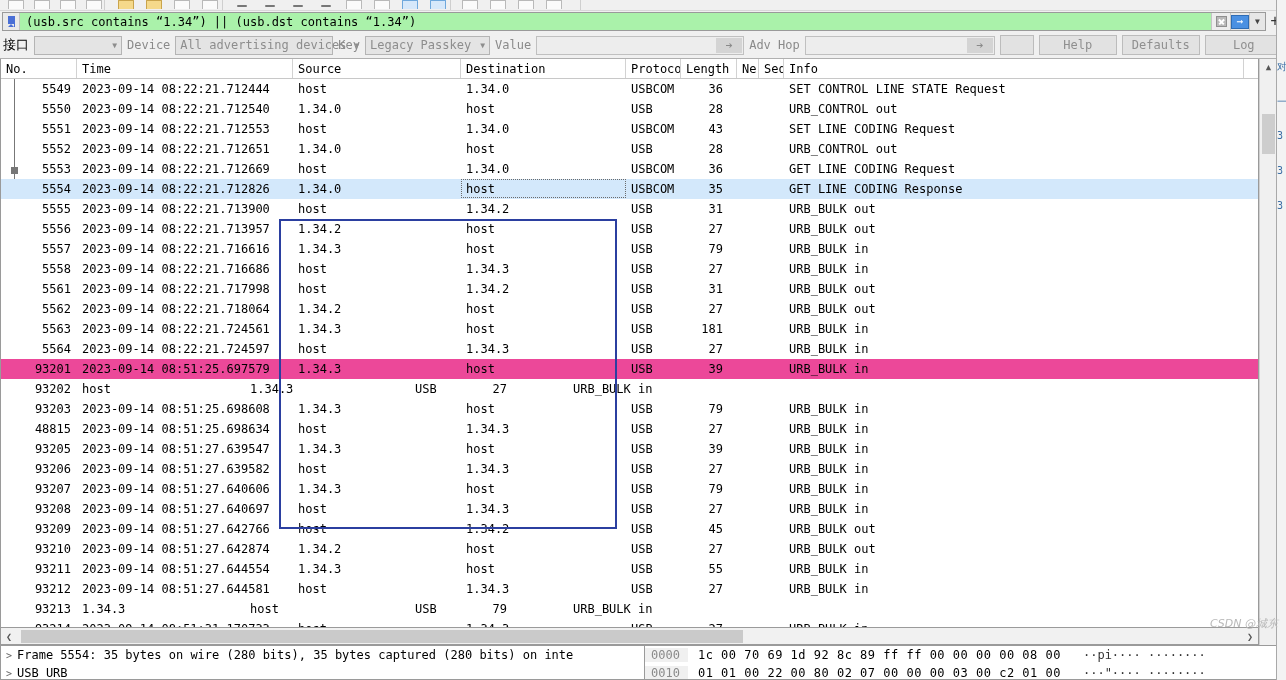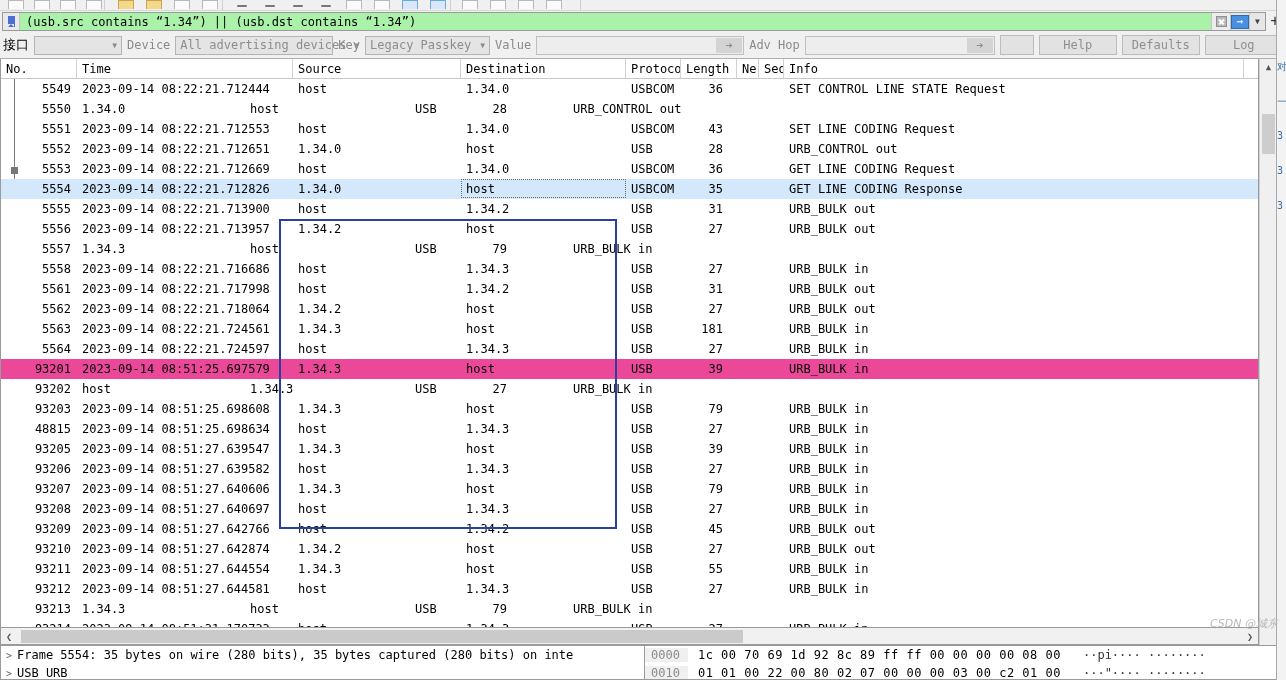--- a/index.html
+++ b/index.html
@@ -313,20 +313,21 @@
           <div class="cell" style="width: 168px;">host</div>
           <div class="cell" style="width: 165px;">1.34.0</div>
           <div class="cell" style="width: 55px;">USBCOM</div>
           <div class="cell len" style="width: 56px;">36</div>
           <div class="cell" style="width: 22px;"></div>
           <div class="cell" style="width: 25px;"></div>
           <div class="cell" style="width: 460px;">SET CONTROL LINE STATE Request</div>
         </div>
         <div class="row">
           <div class="cell num" style="width: 76px;">5550</div>
+          <div class="cell" style="width: 216px;">2023-09-14 08:22:21.712540</div>
           <div class="cell" style="width: 168px;">1.34.0</div>
           <div class="cell" style="width: 165px;">host</div>
           <div class="cell" style="width: 55px;">USB</div>
           <div class="cell len" style="width: 56px;">28</div>
           <div class="cell" style="width: 22px;"></div>
           <div class="cell" style="width: 25px;"></div>
           <div class="cell" style="width: 460px;">URB_CONTROL out</div>
         </div>
         <div class="row">
           <div class="cell num" style="width: 76px;">5551</div>
@@ -389,20 +390,21 @@
           <div class="cell" style="width: 168px;">1.34.2</div>
           <div class="cell" style="width: 165px;">host</div>
           <div class="cell" style="width: 55px;">USB</div>
           <div class="cell len" style="width: 56px;">27</div>
           <div class="cell" style="width: 22px;"></div>
           <div class="cell" style="width: 25px;"></div>
           <div class="cell" style="width: 460px;">URB_BULK out</div>
         </div>
         <div class="row">
           <div class="cell num" style="width: 76px;">5557</div>
+          <div class="cell" style="width: 216px;">2023-09-14 08:22:21.716616</div>
           <div class="cell" style="width: 168px;">1.34.3</div>
           <div class="cell" style="width: 165px;">host</div>
           <div class="cell" style="width: 55px;">USB</div>
           <div class="cell len" style="width: 56px;">79</div>
           <div class="cell" style="width: 22px;"></div>
           <div class="cell" style="width: 25px;"></div>
           <div class="cell" style="width: 460px;">URB_BULK in</div>
         </div>
         <div class="row">
           <div class="cell num" style="width: 76px;">5558</div>

